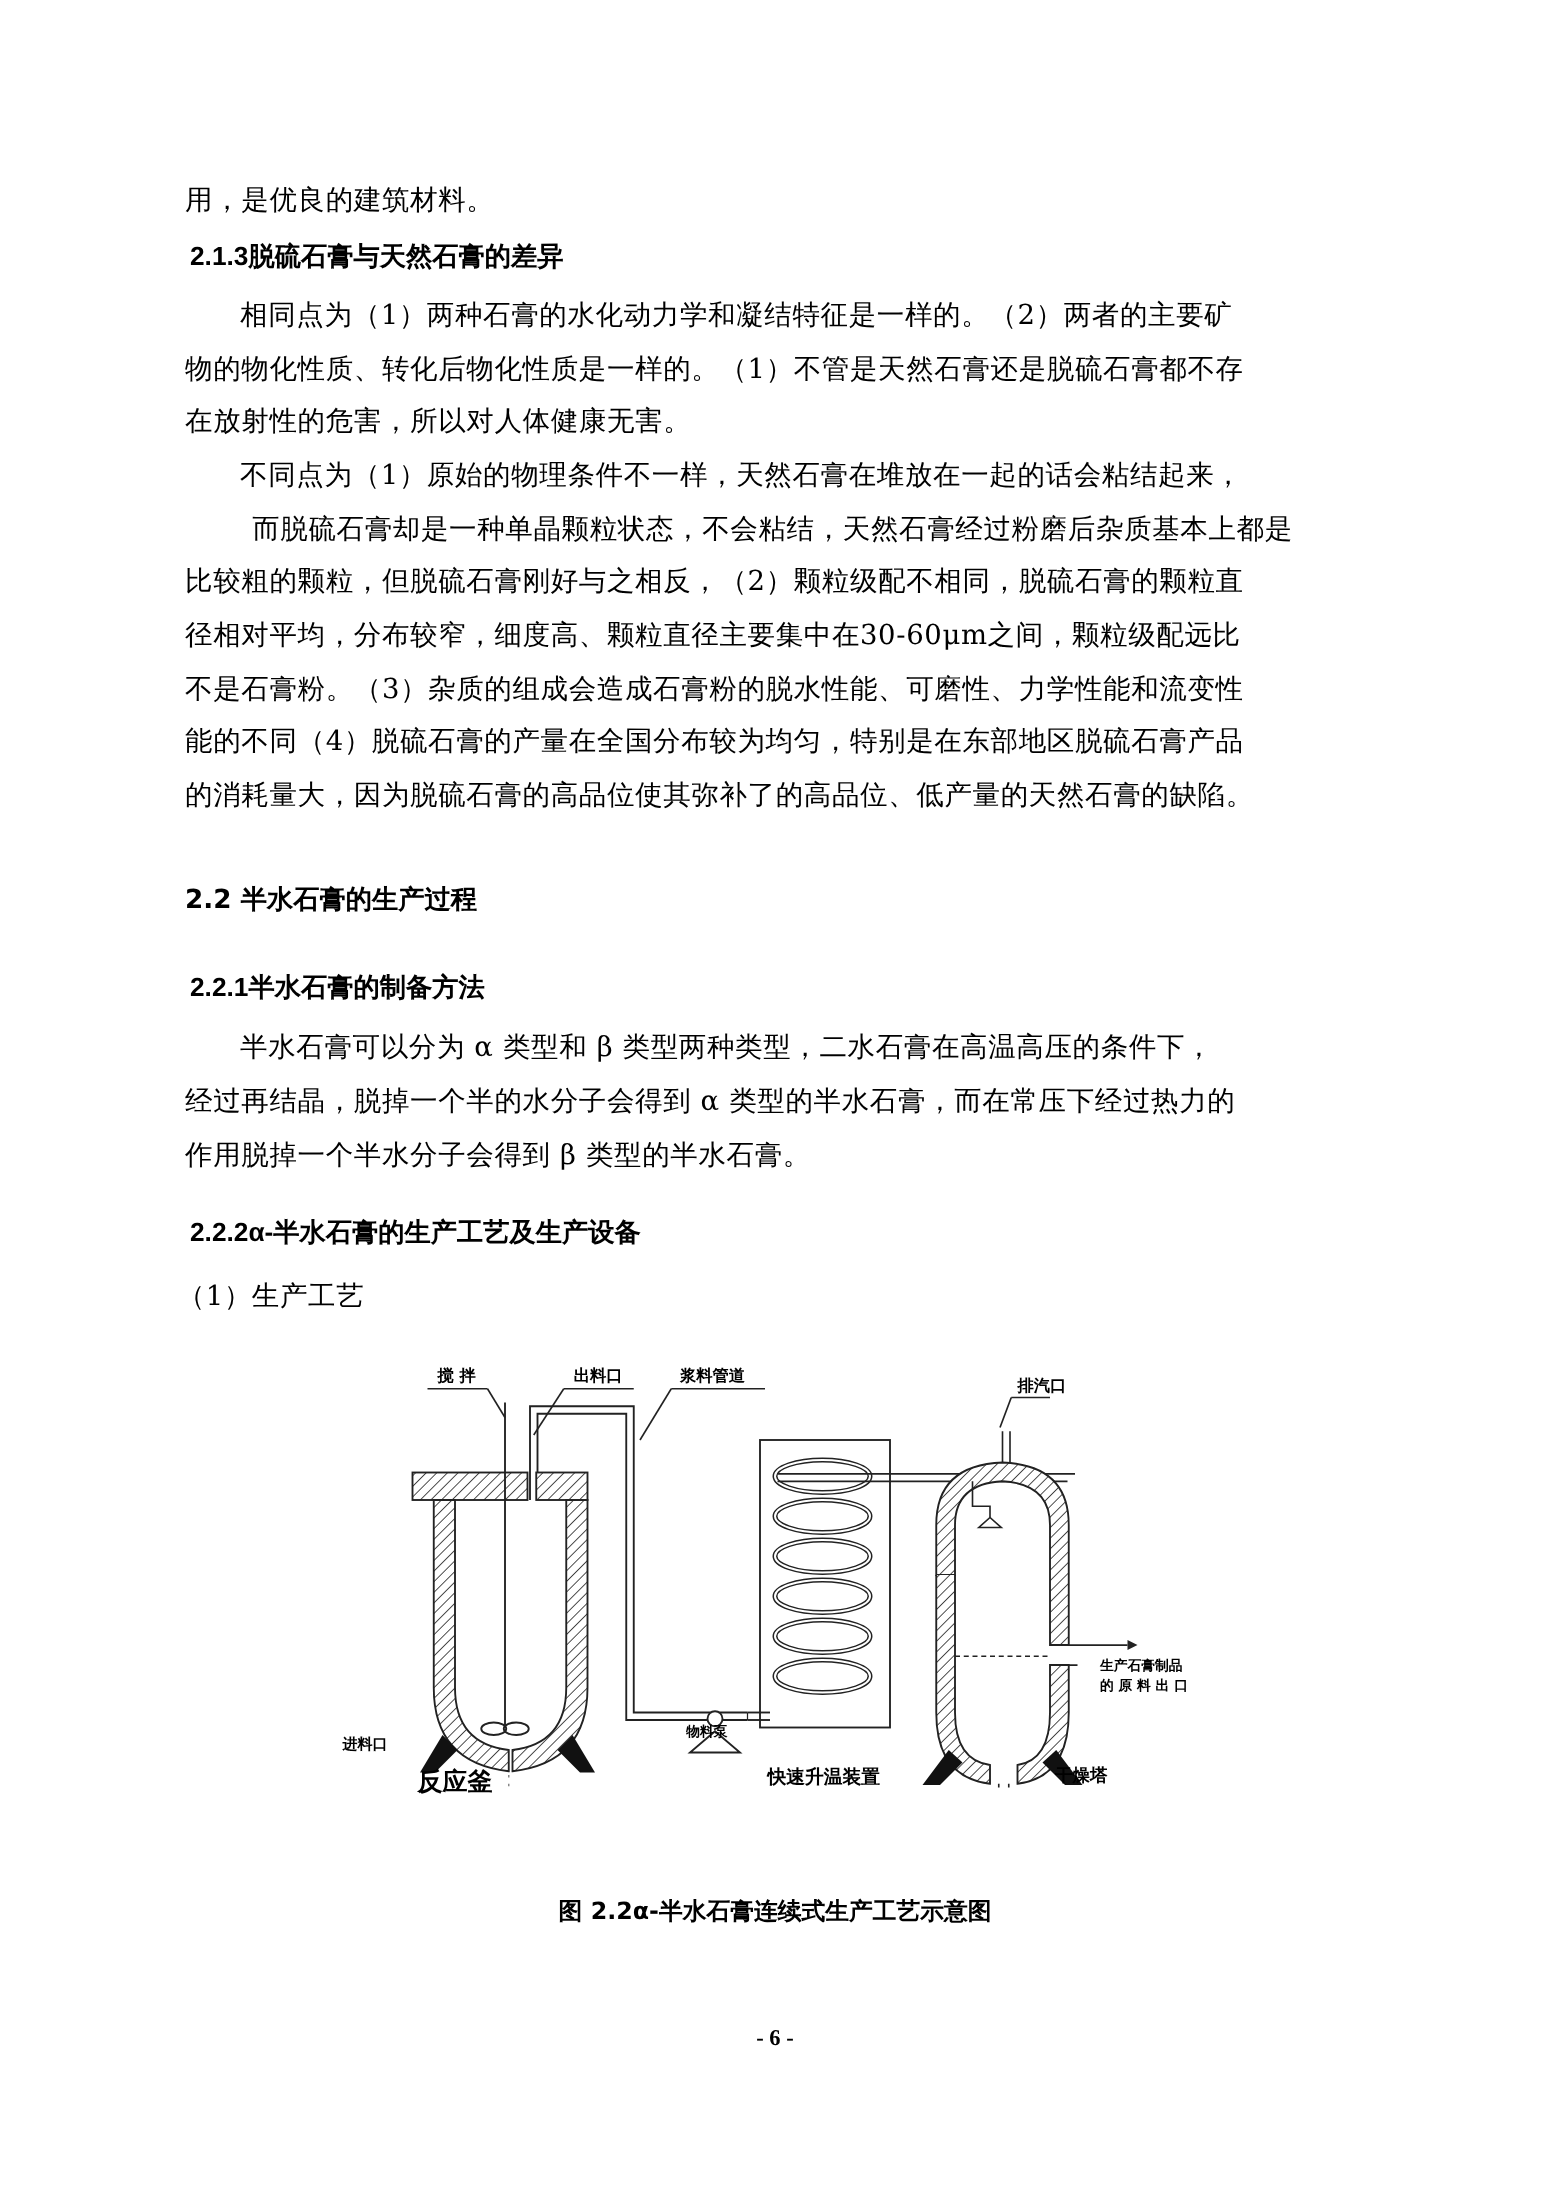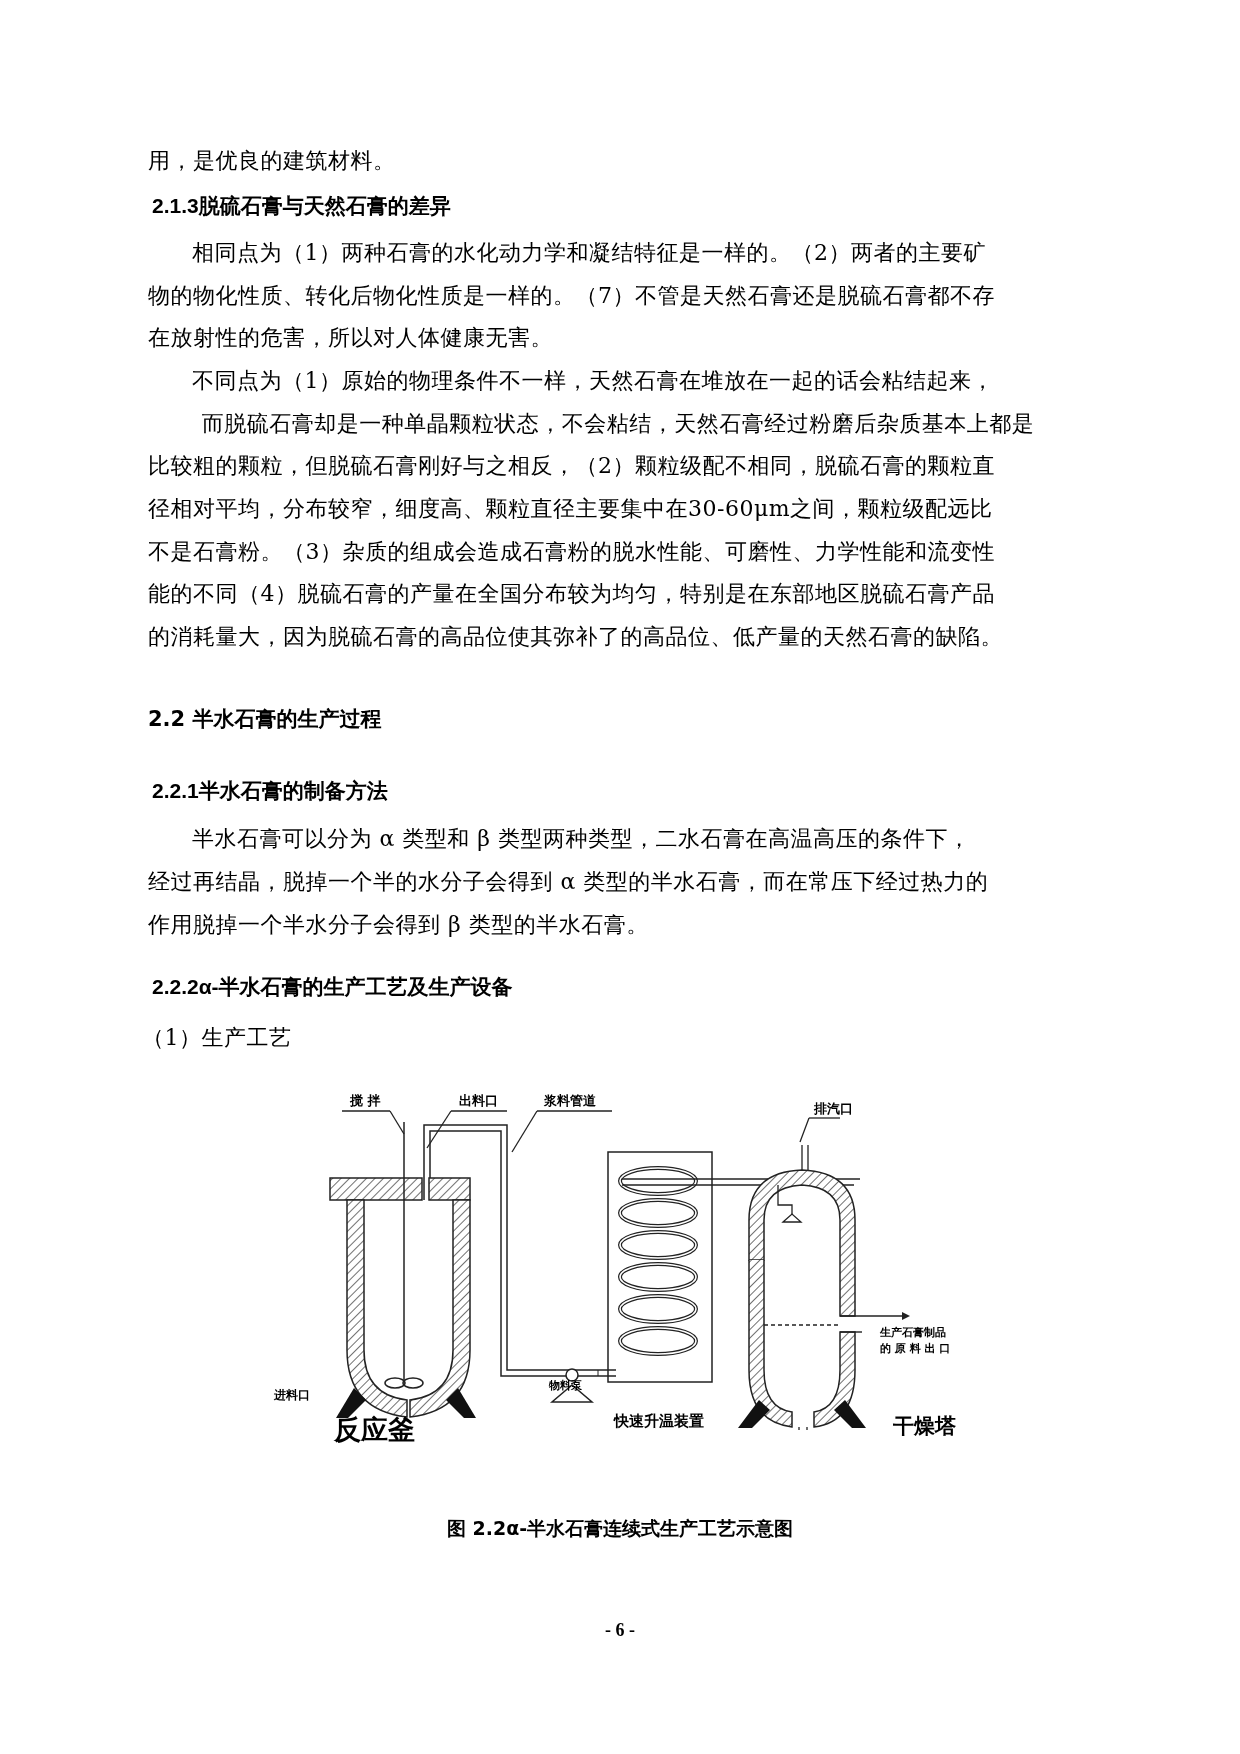--- a/index.html
+++ b/index.html
@@ -17,21 +17,21 @@
 </head>
 <body>
 
 <div class="page">
 
   <div class="line" style="top:146px;">用，是优良的建筑材料。</div>
 
   <div class="h3" style="top:191px;">2.1.3脱硫石膏与天然石膏的差异</div>
 
   <div class="line indent" style="top:238px;">相同点为（1）两种石膏的水化动力学和凝结特征是一样的。（2）两者的主要矿</div>
-  <div class="line" style="top:281px;">物的物化性质、转化后物化性质是一样的。（7）不管是天然石膏还是脱硫石膏都不存</div>
+  <div class="line" style="top:281px;">物的物化性质、转化后物化性质是一样的。（1）不管是天然石膏还是脱硫石膏都不存</div>
   <div class="line" style="top:323px;">在放射性的危害，所以对人体健康无害。</div>
 
   <div class="line indent" style="top:366px;">不同点为（1）原始的物理条件不一样，天然石膏在堆放在一起的话会粘结起来，</div>
   <div class="line" style="top:409px;text-align:center;">而脱硫石膏却是一种单晶颗粒状态，不会粘结，天然石膏经过粉磨后杂质基本上都是</div>
   <div class="line" style="top:451px;">比较粗的颗粒，但脱硫石膏刚好与之相反，（2）颗粒级配不相同，脱硫石膏的颗粒直</div>
   <div class="line" style="top:494px;">径相对平均，分布较窄，细度高、颗粒直径主要集中在30-60μm之间，颗粒级配远比</div>
   <div class="line" style="top:537px;">不是石膏粉。（3）杂质的组成会造成石膏粉的脱水性能、可磨性、力学性能和流变性</div>
   <div class="line" style="top:579px;">能的不同（4）脱硫石膏的产量在全国分布较为均匀，特别是在东部地区脱硫石膏产品</div>
   <div class="line" style="top:622px;">的消耗量大，因为脱硫石膏的高品位使其弥补了的高品位、低产量的天然石膏的缺陷。</div>
 
@@ -142,20 +142,20 @@
       <text class="fig-label" x="552" y="43" font-size="13">排汽口</text>
       <text class="fig-label" x="618" y="266" font-size="11">生产石膏制品</text>
       <text class="fig-label" x="618" y="282" font-size="11">的 原 料 出 口</text>
       <text class="fig-label" x="618" y="377" font-size="11">干燥成</text>
       <text class="fig-label" x="618" y="393" font-size="11">品出口</text>
     </svg>
   </div>
 
   <div class="fig-label" style="position:absolute; left:274px; top:1387px; font-size:12px;">进料口</div>
   <div class="fig-label" style="position:absolute; left:549px; top:1378px; font-size:11px;">物料泵</div>
-  <div class="fig-label" style="position:absolute; left:334px; top:1412px; font-size:27px;">反应釜</div>
+  <div class="fig-label" style="position:absolute; left:334px; top:1412px; font-size:20px;">反应釜</div>
   <div class="fig-label" style="position:absolute; left:614px; top:1412px; font-size:15px;">快速升温装置</div>
-  <div class="fig-label" style="position:absolute; left:893px; top:1412px; font-size:21px;">干燥塔</div>
+  <div class="fig-label" style="position:absolute; left:844px; top:1412px; font-size:14px;">干燥塔</div>
 
   <div class="caption">图 2.2α-半水石膏连续式生产工艺示意图</div>
 
   <div class="pagenum">- 6 -</div>
 </div>
 
 </body></html>

